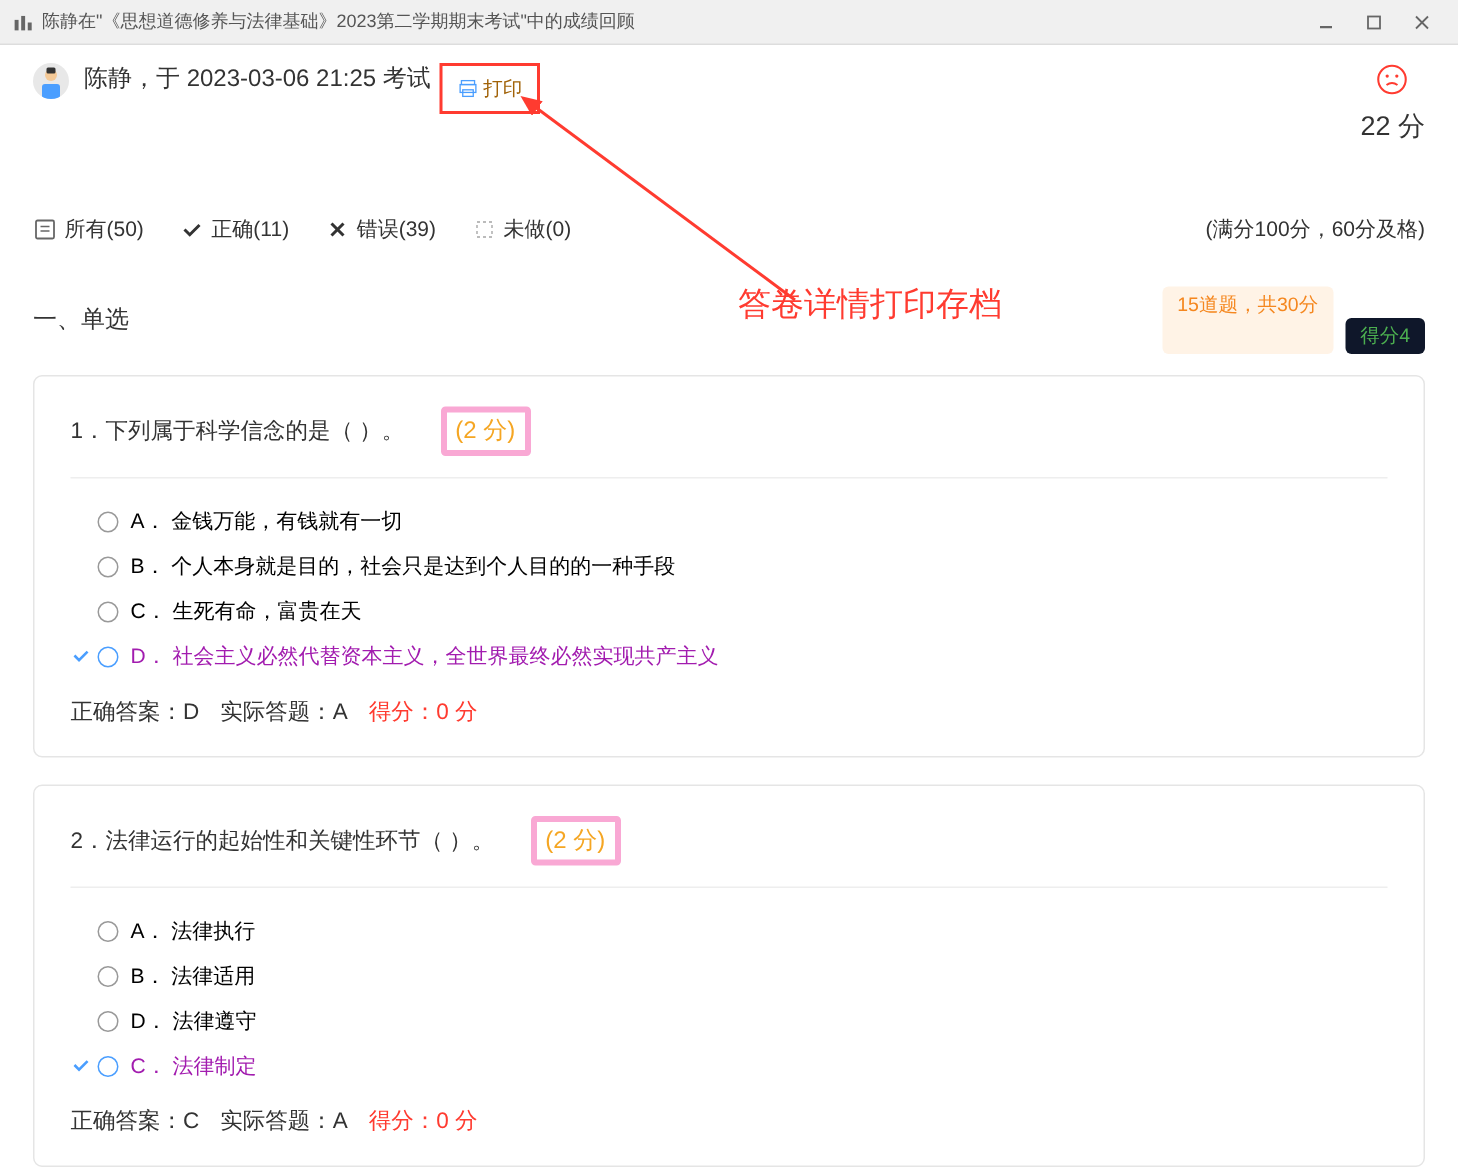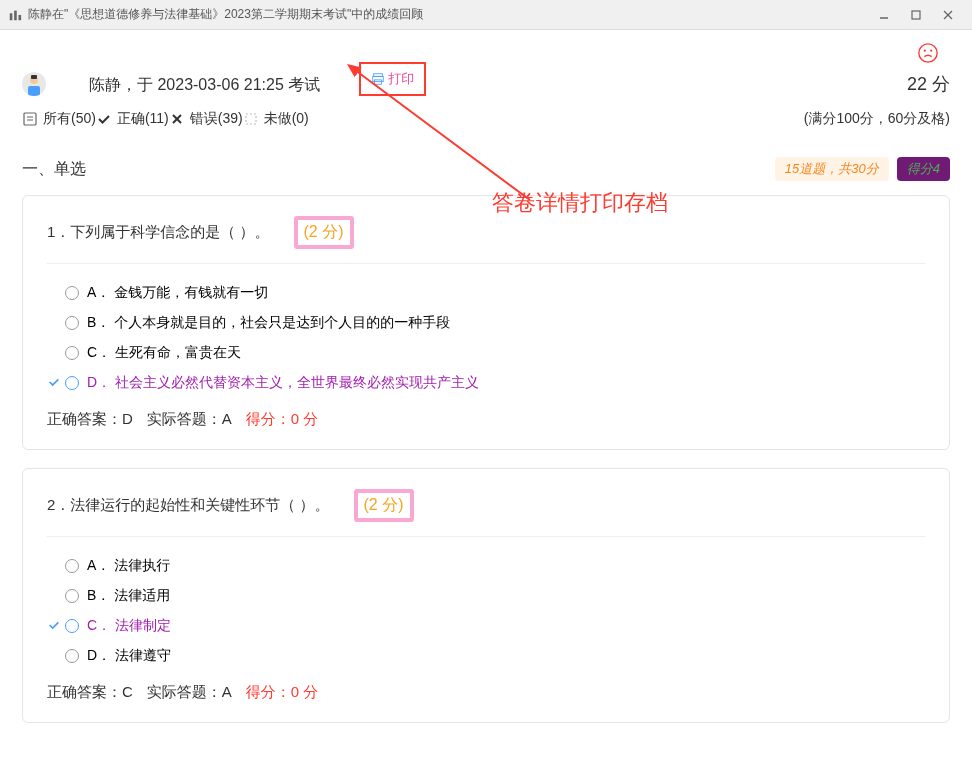--- a/index.html
+++ b/index.html
@@ -3,43 +3,43 @@
 <meta charset="utf-8">
 <style>
 * { margin: 0; padding: 0; box-sizing: border-box; }
 body { font-family: "Microsoft YaHei", Arial, sans-serif; font-size: 14px; color: #333; background: #fff; width: 972px; height: 784px; overflow: hidden; position: relative; }
 .titlebar { height: 30px; background: #f0f0f0; border-bottom: 1px solid #ddd; display: flex; align-items: center; padding: 0 8px; }
 .titlebar-icon { width: 14px; height: 14px; margin-right: 6px; }
 .titlebar-text { font-size: 12px; color: #555; flex: 1; }
 .win-controls { display: flex; gap: 0; }
 .win-btn { width: 32px; height: 24px; display: flex; align-items: center; justify-content: center; color: #666; font-size: 14px; }
 .content { padding: 12px 22px 0 22px; height: calc(100% - 30px); overflow: hidden; }
-.header-row { display: flex; align-items: flex-end; margin-bottom: 4px; gap: 33px; }
+.header-row { display: flex; align-items: flex-start; margin-bottom: 38px; }
 .avatar { width: 24px; height: 24px; border-radius: 50%; margin-right: 10px; overflow: hidden; }
 .avatar svg { width: 24px; height: 24px; }
 .user-info { font-size: 16px; color: #333; }
-.print-btn { color: #ec4899; font-size: 13px; margin-left: 6px; display: inline-flex; align-items: center; border: 2px solid #ff3b30; padding: 6px 10px; position: relative; }
+.print-btn { color: #a16207; font-size: 13px; margin-left: 6px; display: inline-flex; align-items: center; border: 2px solid #ff3b30; padding: 6px 10px; position: relative; }
 .print-icon { width: 14px; height: 14px; margin-right: 3px; }
 .score-area { margin-left: auto; display: flex; align-items: center; gap: 8px; flex-direction: column; }
 .sad-icon { width: 22px; height: 22px; }
 .score-text { font-size: 18px; color: #333; }
 .exam-title { text-align: center; font-size: 22px; font-weight: bold; margin: 20px 0 28px 0; }
-.filter-row { display: flex; align-items: center; padding: 10px 0; border-bottom: 1px solid transparent; }
+.filter-row { display: flex; align-items: center; gap: 24px; padding: 10px 0; border-bottom: 1px solid transparent; }
 .filter-item { display: flex; align-items: center; gap: 5px; color: #333; font-size: 14px; }
 .filter-icon { width: 16px; height: 16px; }
 .check-icon { color: #333; }
 .x-icon { color: #333; }
 .dash-icon { color: #aaa; }
 .full-score { margin-left: auto; font-size: 14px; }
 .section-header { display: flex; align-items: center; margin: 18px 0 14px 0; }
 .section-title { font-size: 16px; }
 .badges { margin-left: auto; display: flex; gap: 8px; }
-.badge { padding: 3px 10px; border-radius: 4px; font-size: 13px; font-style: italic; }
+.badge { padding: 3px 10px; border-radius: 4px; font-size: 13px; }
 .badge-orange { background: #fff3e6; color: #f5871f; }
-.badge-green { background: #701a75; color: #4caf50; }
+.badge-green { background: #0f172a; color: #4caf50; margin-top: 21px; }
 .question-card { border: 1px solid #e5e5e5; border-radius: 6px; padding: 20px 24px; margin-bottom: 18px; }
 .q-title { font-size: 15px; color: #333; margin-bottom: 14px; display: flex; align-items: center; gap: 24px; }
 .q-points { border: 4px solid #f9a8d4; color: #f5a623; border-radius: 3px; padding: 2px 6px; font-size: 16px; }
 .q-divider { border-top: 1px solid #eee; margin-bottom: 14px; }
 .option { padding: 6px 0; font-size: 14px; color: #000000; display: flex; align-items: center; }
 .option.selected { color: #a21caf; }
 .opt-check { width: 18px; display: inline-block; color: #4a9eff; }
 .opt-radio { display: inline-block; width: 14px; height: 14px; border: 1px solid #999; border-radius: 50%; margin-right: 8px; vertical-align: middle; }
 .option.selected .opt-radio { border-color: #4a9eff; }
 .answer-row { margin-top: 12px; font-size: 15px; }
@@ -190,31 +190,31 @@
         <div class="option">
           <span class="opt-check"></span>
           <span class="opt-radio"></span>
           <span>A． 法律执行</span>
         </div>
         <div class="option">
           <span class="opt-check"></span>
           <span class="opt-radio"></span>
           <span>B． 法律适用</span>
         </div>
+        <div class="option">
+          <span class="opt-check"></span>
+          <span class="opt-radio"></span>
+          <span>D． 法律遵守</span>
+        </div>
         <div class="option selected">
           <span class="opt-check"><svg width="14" height="14" viewBox="0 0 16 16">
               <path d="M3 8 L6.5 11.5 L13 5" fill="none" stroke="#4a9eff" stroke-width="2"></path>
             </svg></span>
           <span class="opt-radio"></span>
           <span>C． 法律制定</span>
-        </div>
-        <div class="option">
-          <span class="opt-check"></span>
-          <span class="opt-radio"></span>
-          <span>D． 法律遵守</span>
         </div>
         <div class="answer-row"><span class="answer-label">正确答案：C</span><span class="answer-label">实际答题：A</span><span class="score-red">得分：0 分</span></div>
       </div>
     </div>
 </div>
 
 <svg class="arrow-svg" style="left:300px; top:50px; width:260px; height:160px;">
   <defs>
       <marker id="arrowhead" markerWidth="10" markerHeight="10" refX="2" refY="3" orient="auto">
         <polygon points="0 0, 7 3, 0 6" fill="#ff3b30"></polygon>

